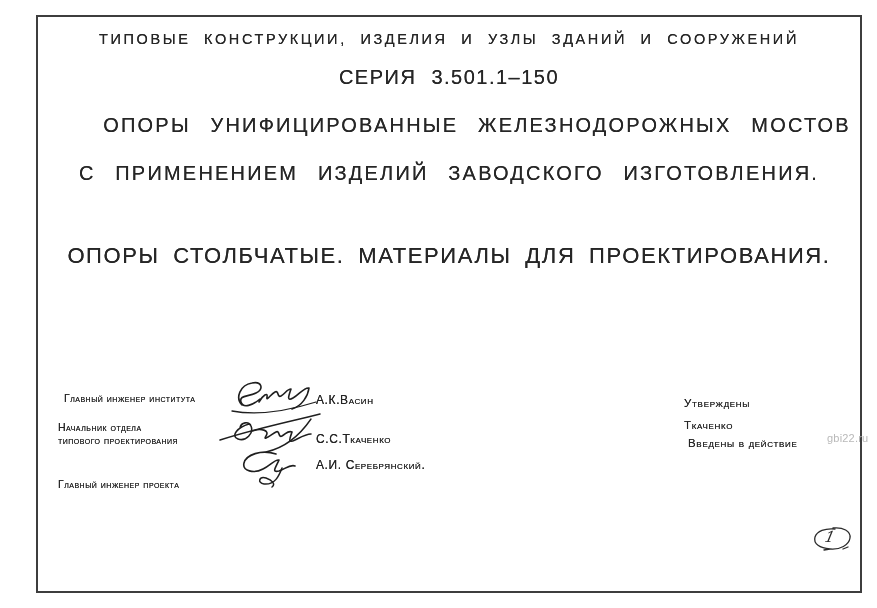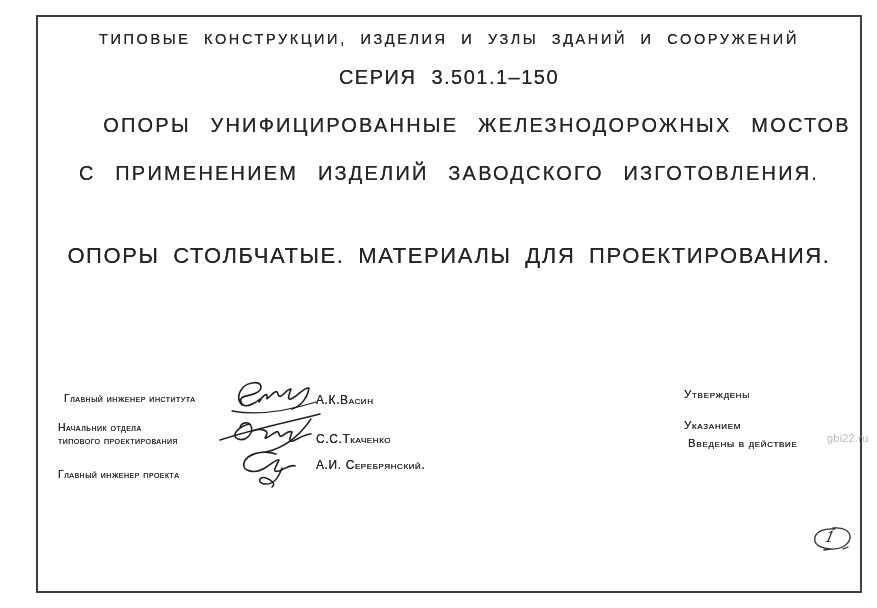--- a/index.html
+++ b/index.html
@@ -59,21 +59,21 @@
   }
   .role {
     position: absolute;
     left: 58px;
     font-size: 10.5px;
     line-height: 12.5px;
     letter-spacing: 0.5px;
   }
   .role-1 { top: 392px; padding-left: 6px; }
   .role-2 { top: 421px; }
-  .role-3 { top: 468px; }
+  .role-3 { top: 478px; }
   .sig-name {
     position: absolute;
     left: 316px;
     font-size: 12px;
     letter-spacing: 0.6px;
   }
   .name-1 { top: 393px; }
   .name-2 { top: 432px; }
   .name-3 { top: 458px; }
   .signature {
@@ -87,21 +87,21 @@
   }
   .sig-1 { left: 226px; top: 380px; }
   .sig-2 { left: 216px; top: 409px; }
   .sig-3 { left: 231px; top: 447px; }
 
   .approval-line {
     position: absolute;
     font-size: 11.5px;
     letter-spacing: 0.7px;
   }
-  .appr-1 { left: 684px; top: 388px; }
+  .appr-1 { left: 684px; top: 397px; }
   .appr-2 { left: 684px; top: 419px; }
   .appr-3 { left: 688px; top: 437px; }
 
   .watermark {
     position: absolute;
     left: 827px;
     top: 432px;
     font-size: 11px;
     color: #b9b9b9;
     letter-spacing: 0.2px;
@@ -178,21 +178,21 @@
       <path stroke-width="1.6" d="M45 7 C30 2 15 8 13 16 C11 24 23 27 32 22 C40 18 44 12 48 13 C45 20 40 26 48 24 C54 22 59 17 64 19"></path>
       <path stroke-width="1.5" d="M51 21 C48 29 44 38 33 37 C26 36 28 29 35 31 C41 33 45 37 41 40"></path>
     </svg>
   </div>
 
   <div class="sig-name name-1 lettering">А.К.Васин</div>
   <div class="sig-name name-2 lettering">С.С.Ткаченко</div>
   <div class="sig-name name-3 lettering">А.И. Серебрянский.</div>
 
   <div class="approval-line appr-1 lettering">Утверждены</div>
-  <div class="approval-line appr-2 lettering">Указанием</div>
+  <div class="approval-line appr-2 lettering">Ткаченко</div>
   <div class="approval-line appr-3 lettering">Введены в действие</div>
 
   <div class="watermark">gbi22.ru</div>
 
   <div class="sheet-no">
     <svg width="44" height="32" viewBox="0 0 44 32">
       <path d="M23 5 C33 4 41 8 40 15 C39 22 30 27 20 26 C10 25 3 21 5 14 C7 8 15 5 25 6 M14 27 L20 26 M33 26 L38 24"></path>
     </svg>
     <span class="digit">1</span>
   </div>

